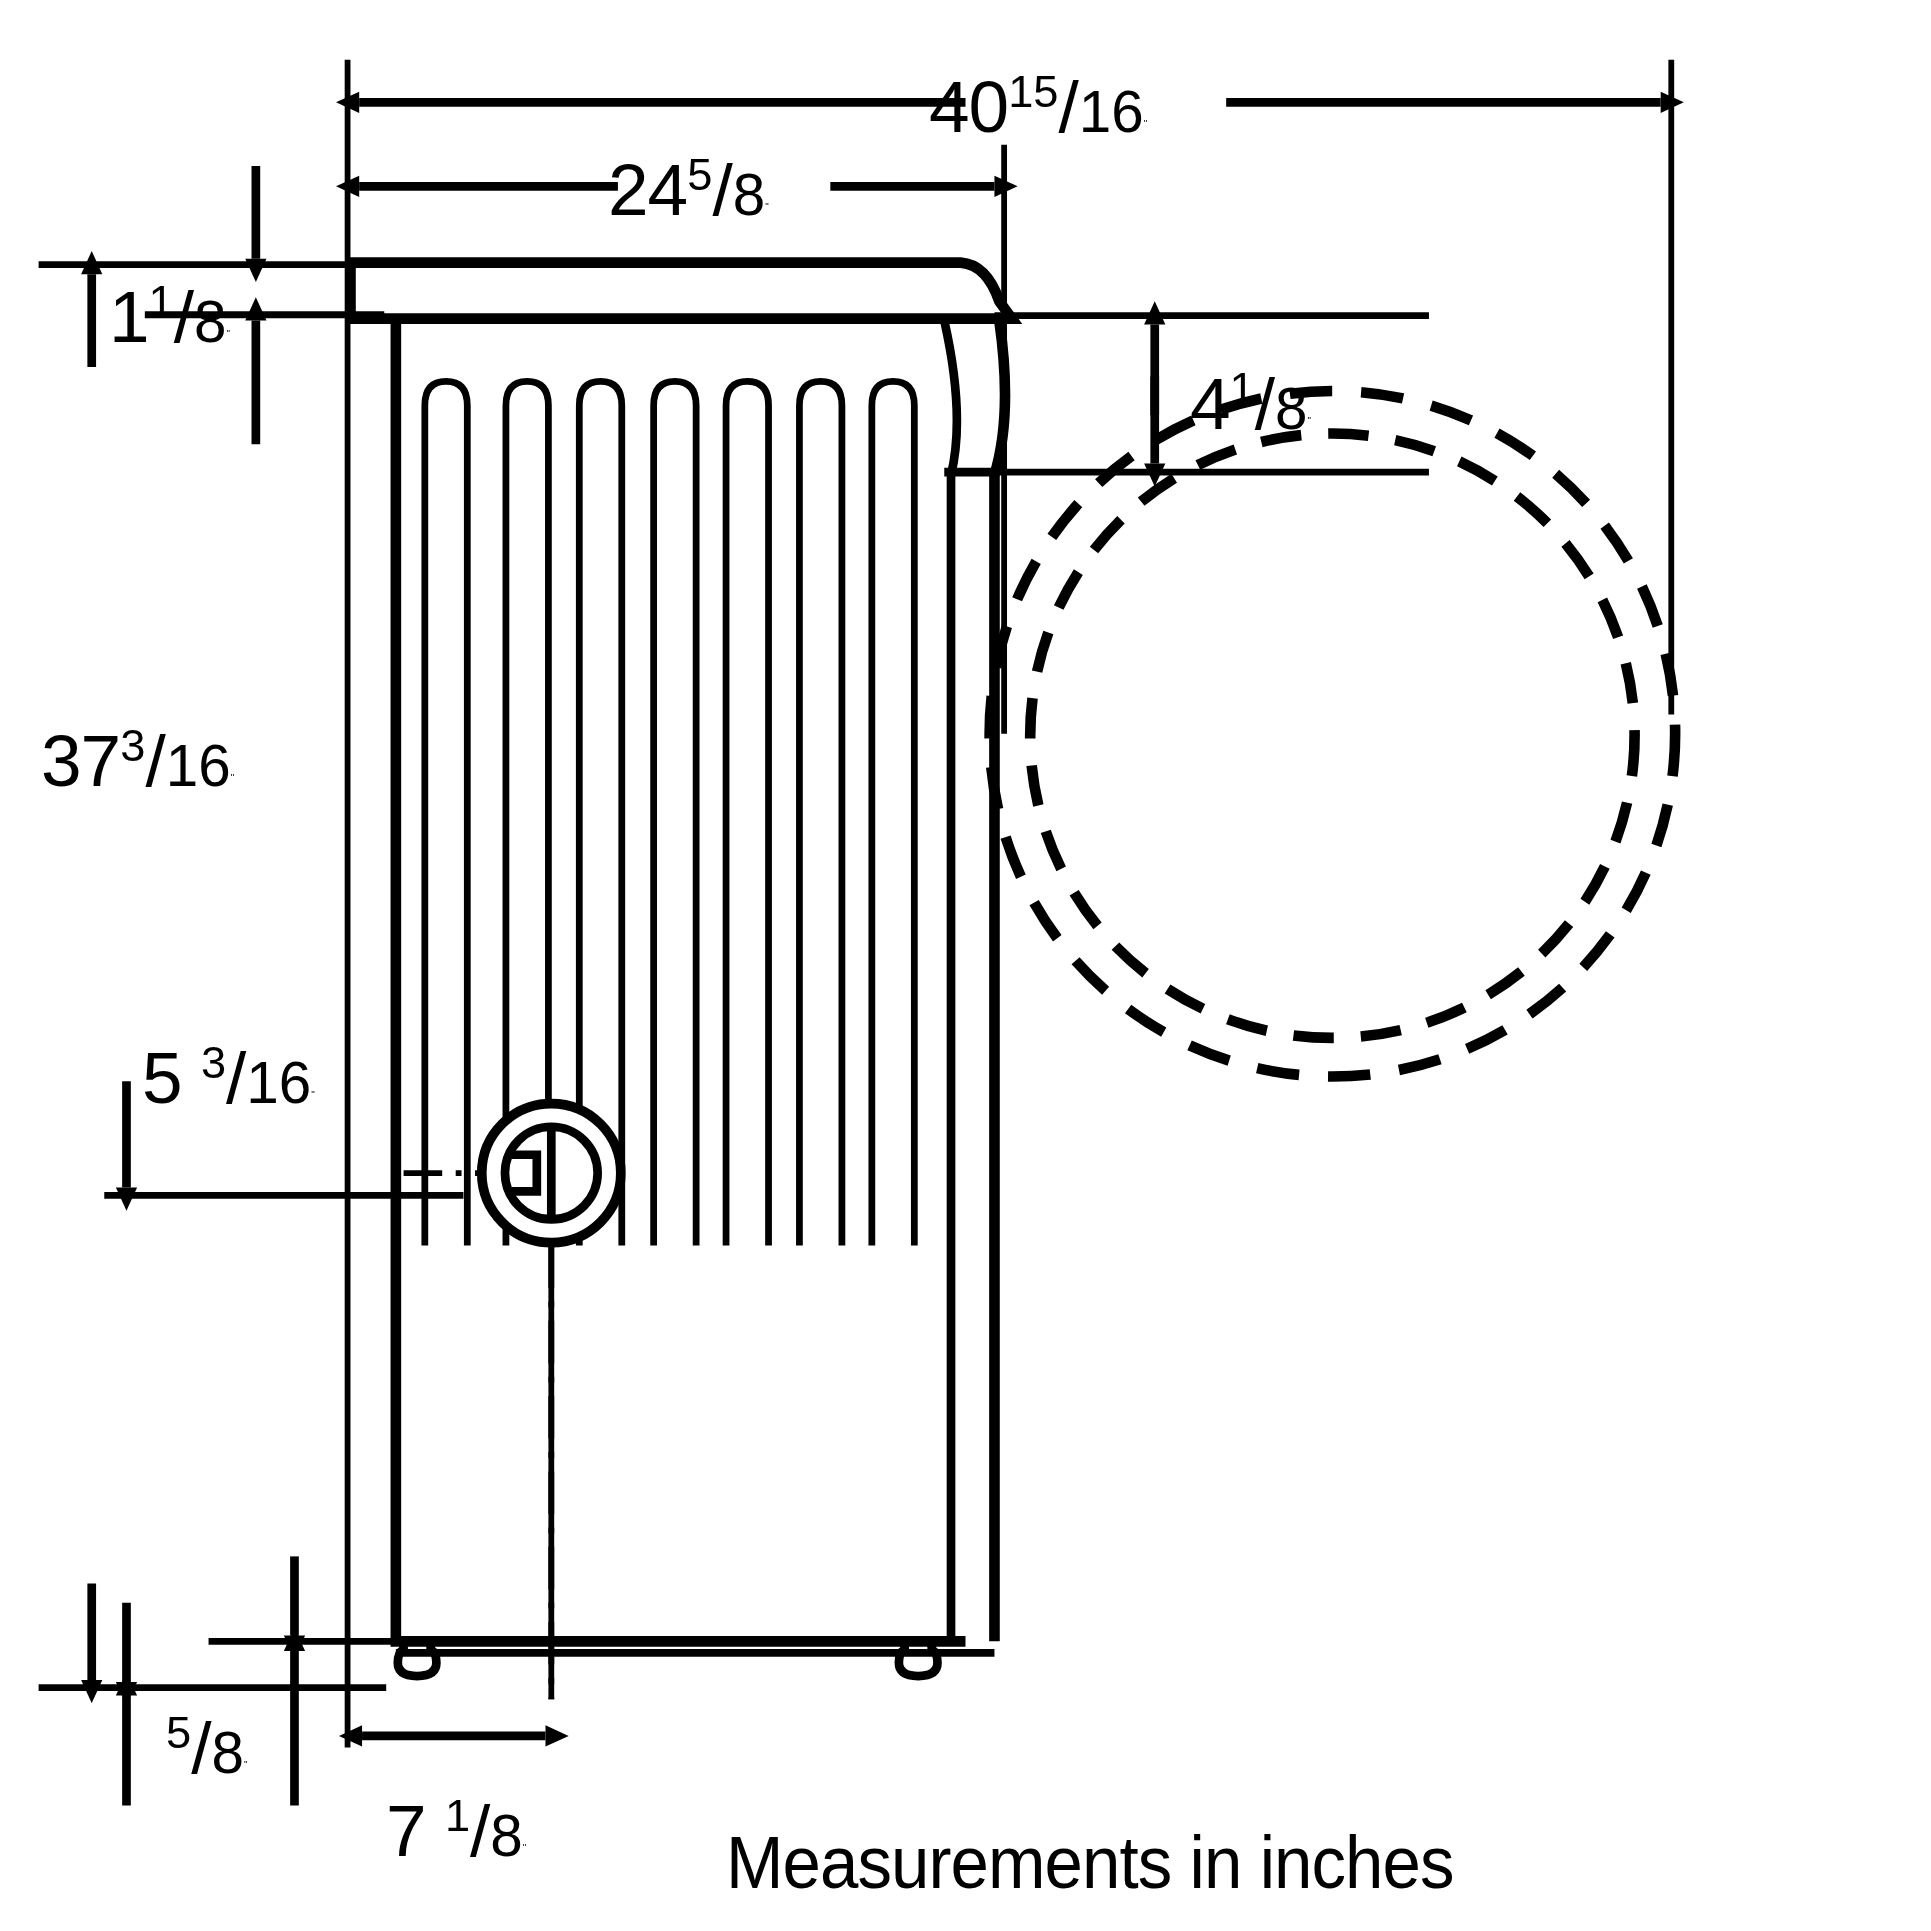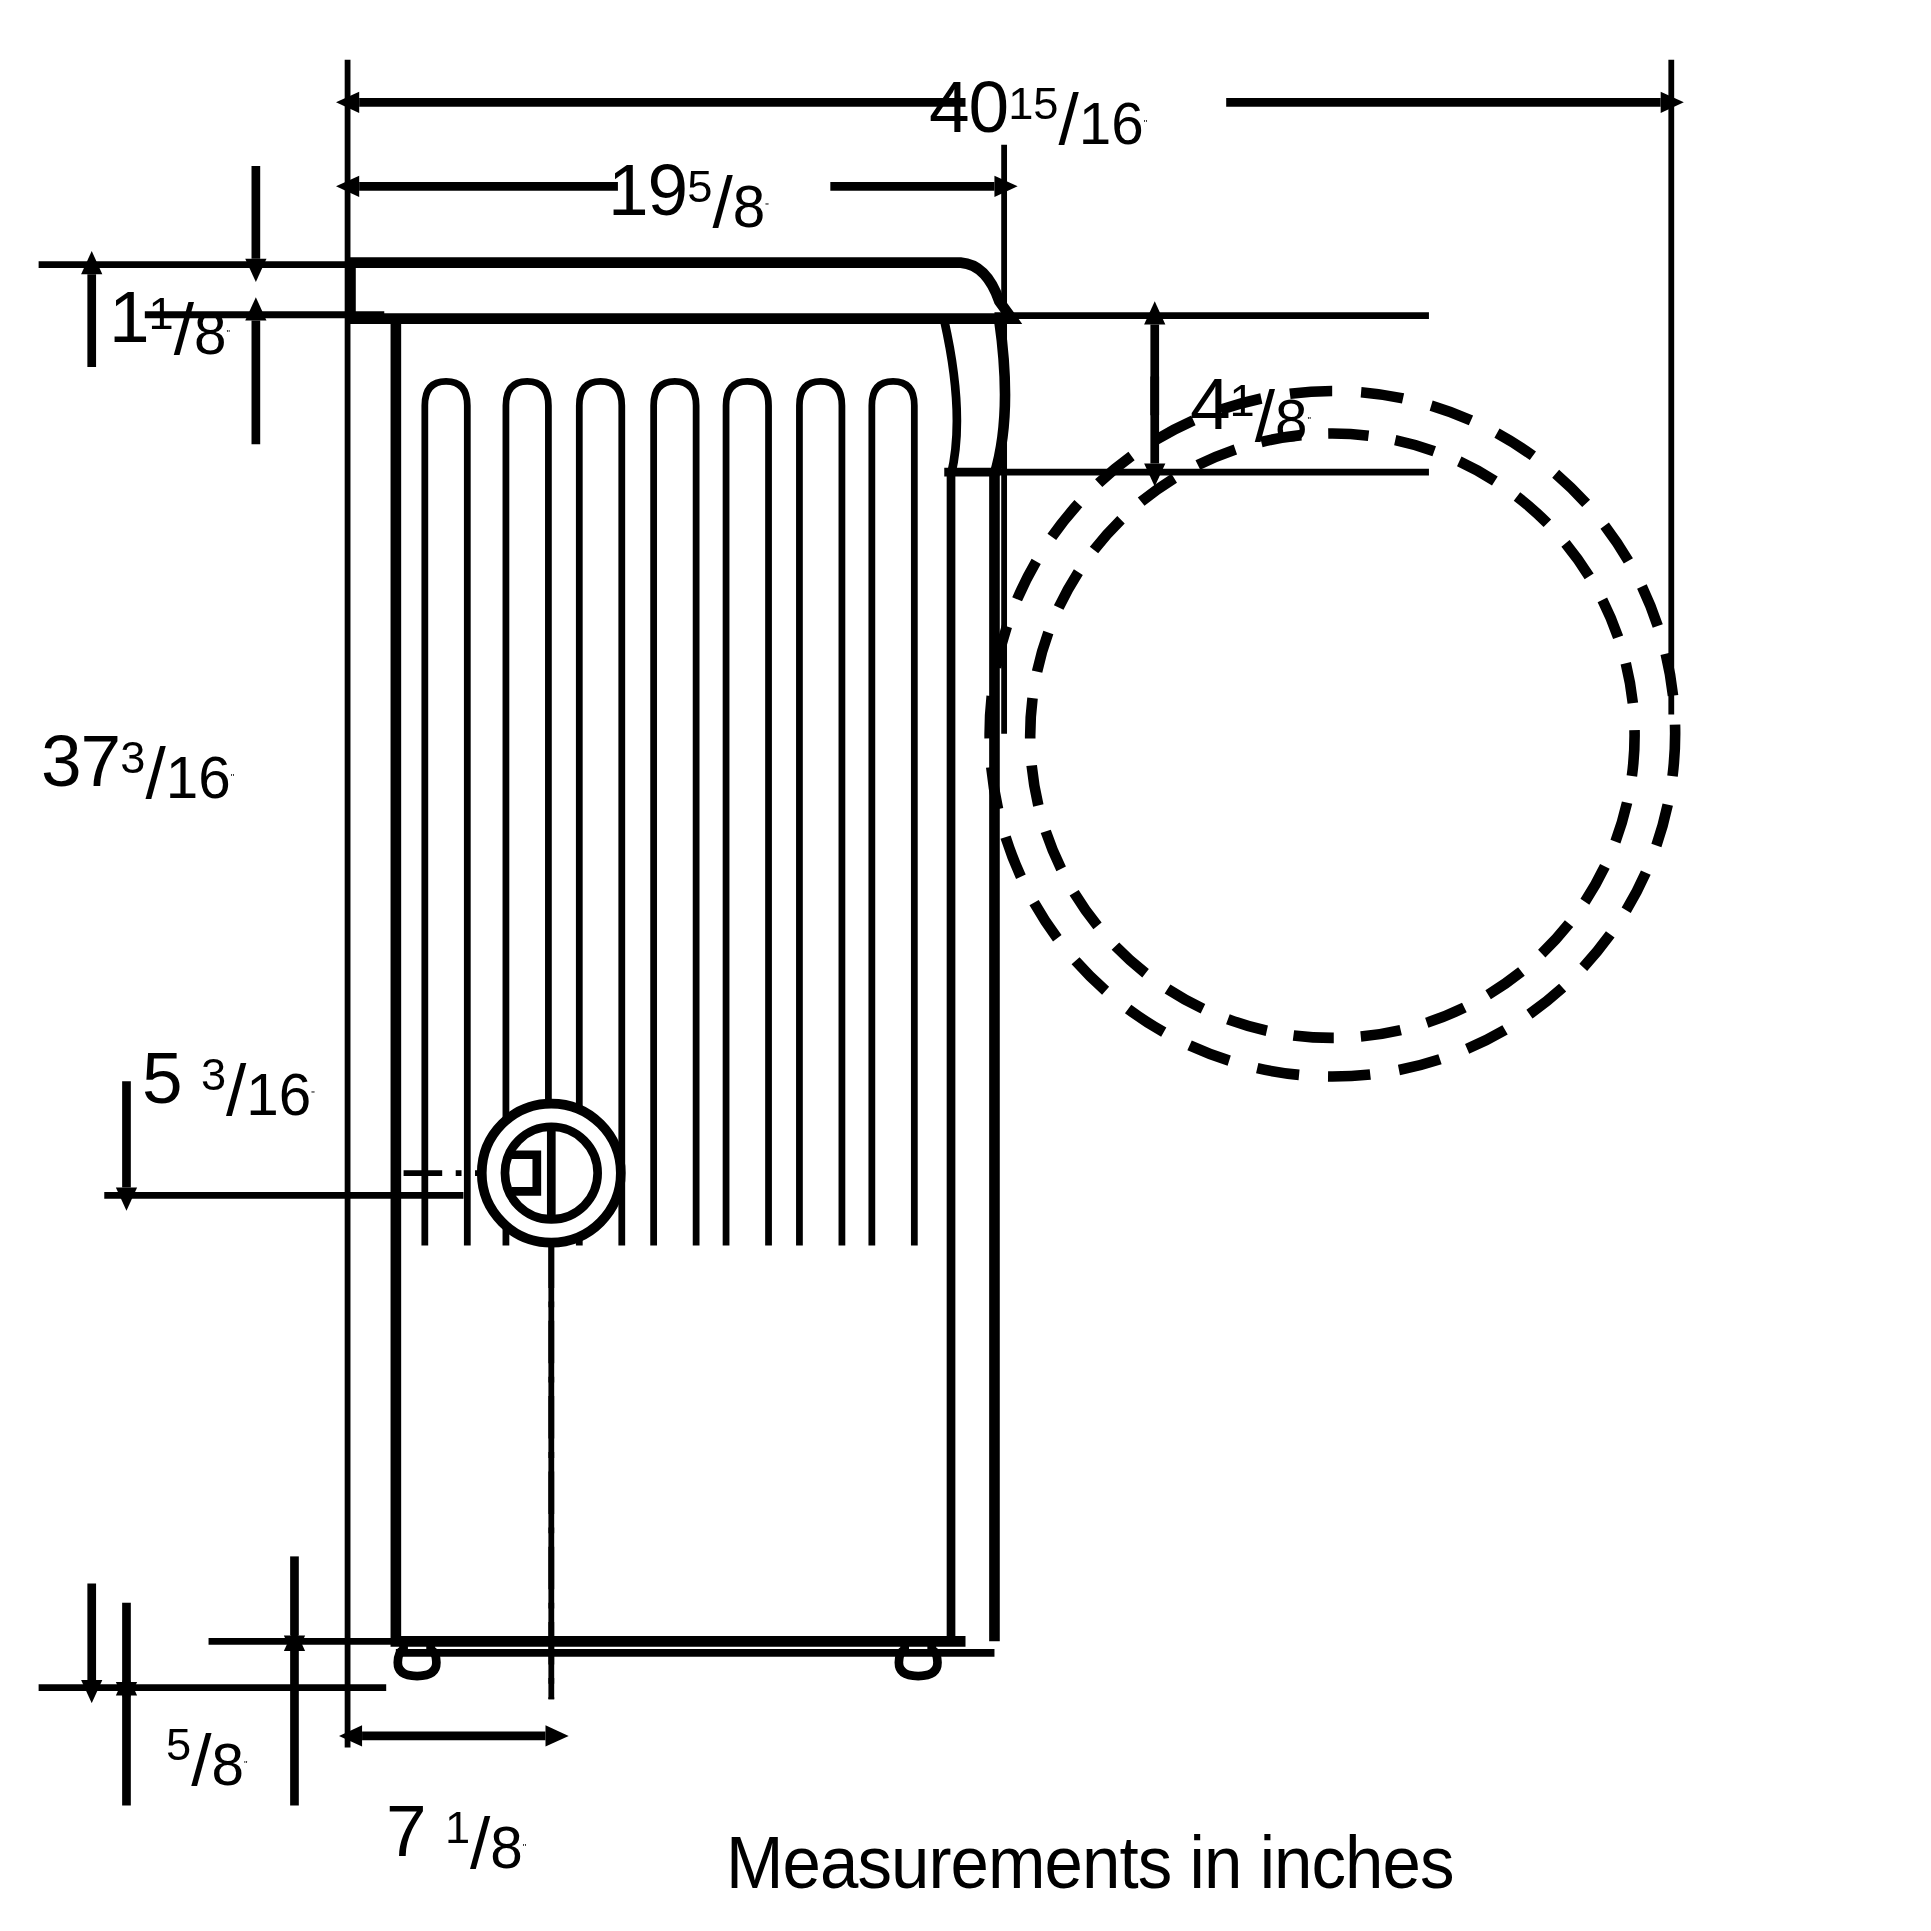--- a/index.html
+++ b/index.html
@@ -29,21 +29,21 @@
     line-height: 1;
     user-select: none;
   }
   .dimlabel .whole {
     font-size: 73px;
     letter-spacing: -1px;
   }
   .dimlabel .frac {
     font-size: 73px;
     position: relative;
-    top: 12px;
+    top: 0;
   }
   .dimlabel sup.num {
     font-size: 0.62em;
     vertical-align: super;
     line-height: 0;
   }
   .dimlabel .slash {
     font-size: 1em;
   }
   .dimlabel sub.den {
@@ -197,21 +197,21 @@
     <g fill="none" stroke="#000" stroke-width="11">
       <circle cx="1380" cy="762" r="313" stroke-dasharray="42 28"></circle>
     </g>
   </svg>
 
   <div class="dimlabel" style="left:929px; top:70px;">
     <span class="whole">40</span><span class="frac"><sup class="num">15</sup><span class="slash">/</span><sub class="den">16</sub></span><span class="inchmark">"</span>
   </div>
 
   <div class="dimlabel" style="left:608px; top:153px;">
-    <span class="whole">19</span><span class="frac"><sup class="num">5</sup><span class="slash">/</span><sub class="den">8</sub></span><span class="inchmark">"</span>
+    <span class="whole">24</span><span class="frac"><sup class="num">5</sup><span class="slash">/</span><sub class="den">8</sub></span><span class="inchmark">"</span>
   </div>
 
   <div class="dimlabel" style="left:109px; top:280px;">
     <span class="whole">1</span><span class="frac"><sup class="num">1</sup><span class="slash">/</span><sub class="den">8</sub></span><span class="inchmark">"</span>
   </div>
 
   <div class="dimlabel" style="left:41px; top:724px;">
     <span class="whole">37</span><span class="frac"><sup class="num">3</sup><span class="slash">/</span><sub class="den">16</sub></span><span class="inchmark">"</span>
   </div>
 

